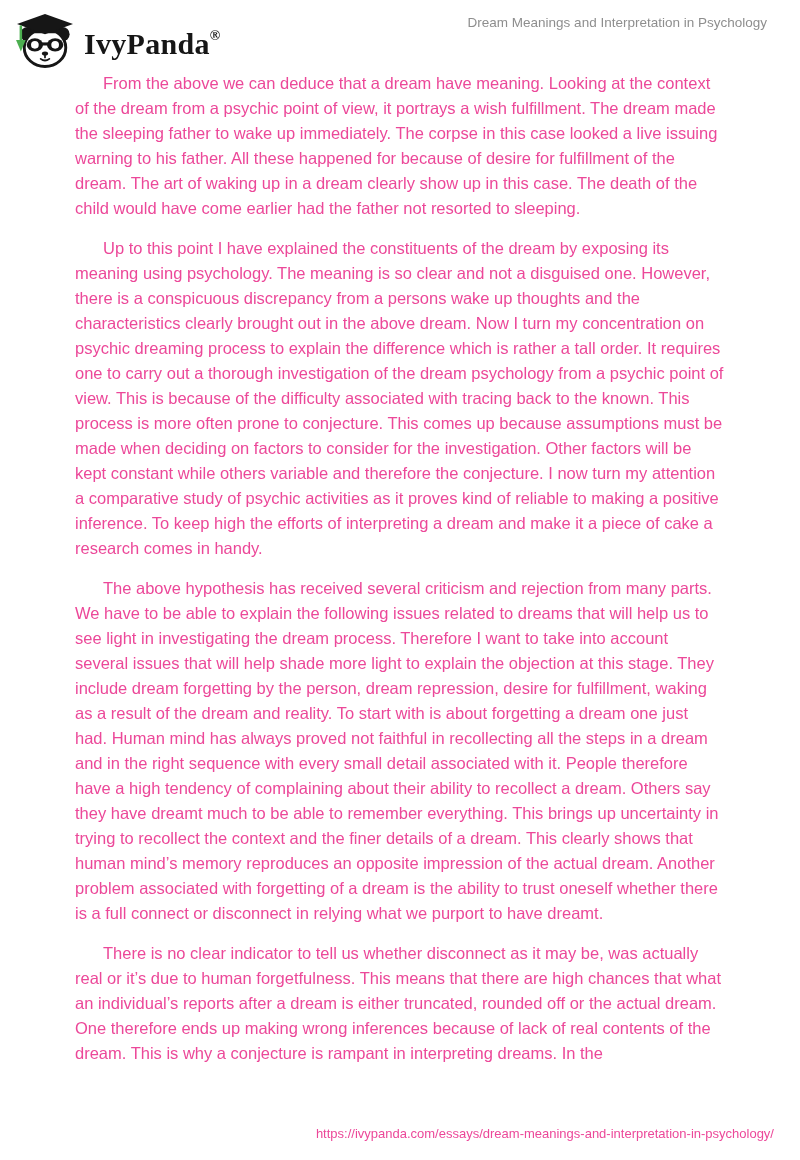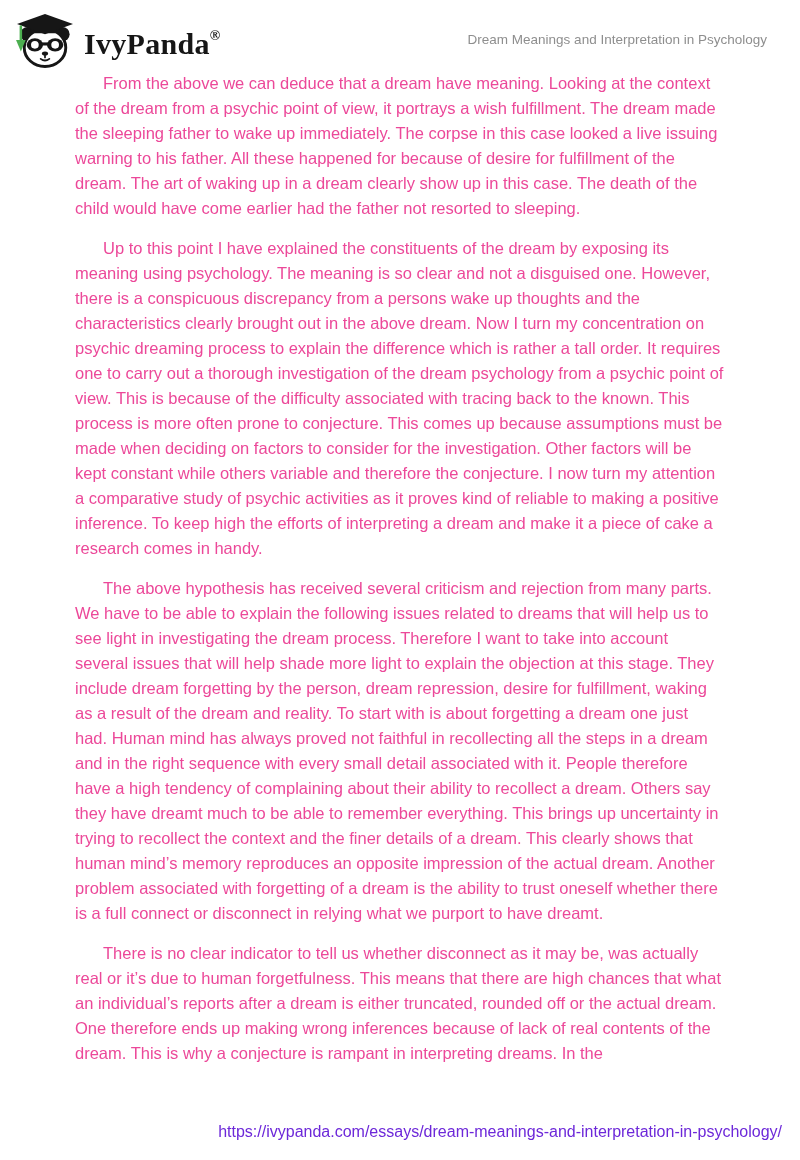--- a/index.html
+++ b/index.html
@@ -37,21 +37,21 @@
     line-height: 56px;
   }
   .brand-reg {
     font-family: "Liberation Serif", serif;
     font-weight: bold;
     font-size: 14px;
     color: #161616;
     vertical-align: 14px;
   }
   .doc-title {
-    margin-top: 24px;
+    margin-top: 7px;
     font-size: 13.5px;
     color: #8e8e8e;
   }
   
   .content {
     position: absolute;
     top: 71px;
     left: 75px;
     width: 649px;
     font-size: 16.5px;
@@ -59,24 +59,24 @@
     color: #ec4899;
     text-align: left;
   }
   .content p {
     margin: 0 0 15px 0;
     text-indent: 28px;
   }
   
   .footer {
     position: absolute;
-    right: 18px;
+    right: 26px;
     bottom: 19px;
-    font-size: 16px;
-    color: #6d28d9;
+    font-size: 13px;
+    color: #ec4899;
   }
 </style>
 </head>
 <body>
 
 <div class="page">
 
   <div class="header">
     <div class="brand">
       <svg class="brand-logo-icon" viewBox="0 0 64 58" xmlns="http://www.w3.org/2000/svg" aria-hidden="true">

